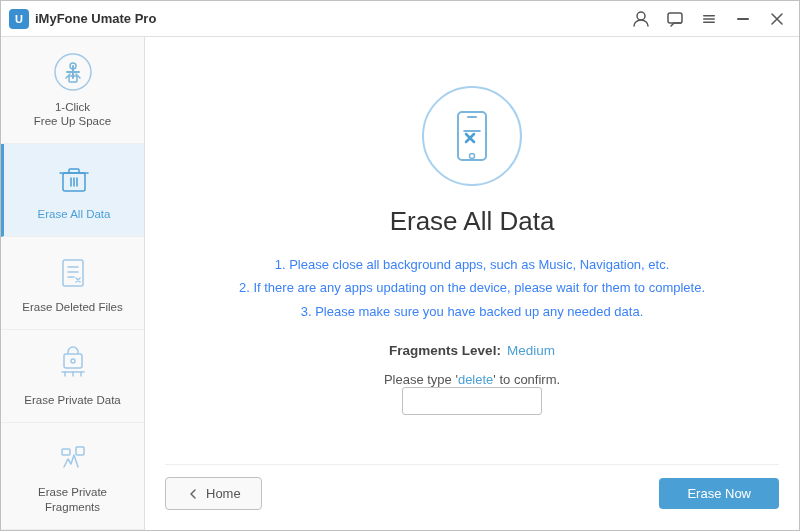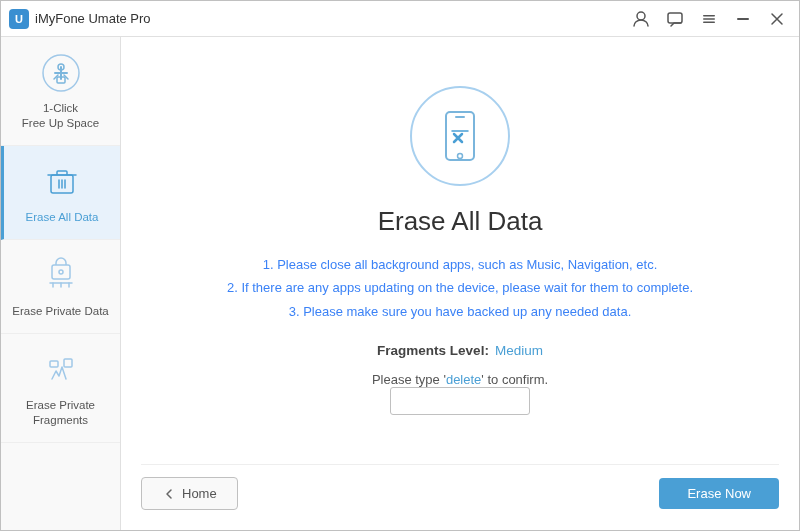--- a/index.html
+++ b/index.html
@@ -34,20 +34,21 @@
       justify-content: center;
       color: white;
       font-size: 11px;
       font-weight: bold;
       margin-right: 6px;
     }
     .title-bar-text {
       font-size: 13px;
       color: #333;
       flex: 1;
+      font-weight: bold;
     }
     .title-bar-controls {
       display: flex;
       align-items: center;
       gap: 6px;
     }
     .title-bar-btn {
       width: 28px;
       height: 28px;
       display: flex;
@@ -63,21 +64,21 @@
 
     
     .main-area {
       display: flex;
       flex: 1;
       overflow: hidden;
     }
 
     
     .sidebar {
-      width: 120px;
+      width: 144px;
       background: #f9f9f9;
       border-right: 1px solid #e0e0e0;
       display: flex;
       flex-direction: column;
       flex-shrink: 0;
     }
     .sidebar-item {
       display: flex;
       flex-direction: column;
       align-items: center;
@@ -276,20 +277,30 @@
         <svg width="38" height="38" viewBox="0 0 38 38" fill="none">
           <rect x="8" y="12" width="22" height="18" rx="2" stroke="#4a9fd5" stroke-width="1.5"></rect>
           <path d="M14 12V9a1 1 0 011-1h8a1 1 0 011 1v3" stroke="#4a9fd5" stroke-width="1.5"></path>
           <path d="M5 12h28" stroke="#4a9fd5" stroke-width="1.5" stroke-linecap="round"></path>
           <path d="M16 17v8M19 17v8M22 17v8" stroke="#4a9fd5" stroke-width="1.5" stroke-linecap="round"></path>
         </svg>
       </div>
       <span class="sidebar-label">Erase All Data</span>
     </div>
 
+    <div class="sidebar-item">
+      <div class="sidebar-icon">
+        <svg width="38" height="38" viewBox="0 0 38 38" fill="none">
+          <rect x="9" y="6" width="20" height="26" rx="2" stroke="#a0c8e8" stroke-width="1.5"></rect>
+          <path d="M14 13h10M14 18h10M14 23h6" stroke="#a0c8e8" stroke-width="1.5" stroke-linecap="round"></path>
+          <path d="M22 24l4 4M26 24l-4 4" stroke="#a0c8e8" stroke-width="1.5" stroke-linecap="round"></path>
+        </svg>
+      </div>
+      <span class="sidebar-label">Erase Deleted Files</span>
+    </div>
 
     <div class="sidebar-item">
       <div class="sidebar-icon">
         <svg width="38" height="38" viewBox="0 0 38 38" fill="none">
           <rect x="10" y="8" width="18" height="14" rx="2" stroke="#a0c8e8" stroke-width="1.5"></rect>
           <path d="M14 8V6a5 5 0 0110 0v2" stroke="#a0c8e8" stroke-width="1.5"></path>
           <circle cx="19" cy="15" r="2" stroke="#a0c8e8" stroke-width="1.5"></circle>
           <path d="M8 26h22" stroke="#a0c8e8" stroke-width="1.5" stroke-linecap="round"></path>
           <path d="M11 26v4M19 26v4M27 26v4" stroke="#a0c8e8" stroke-width="1.5" stroke-linecap="round"></path>
         </svg>

